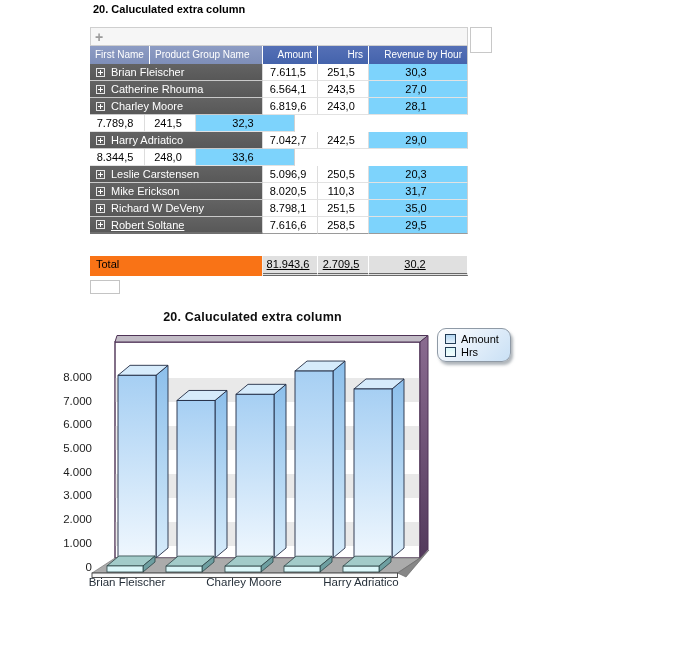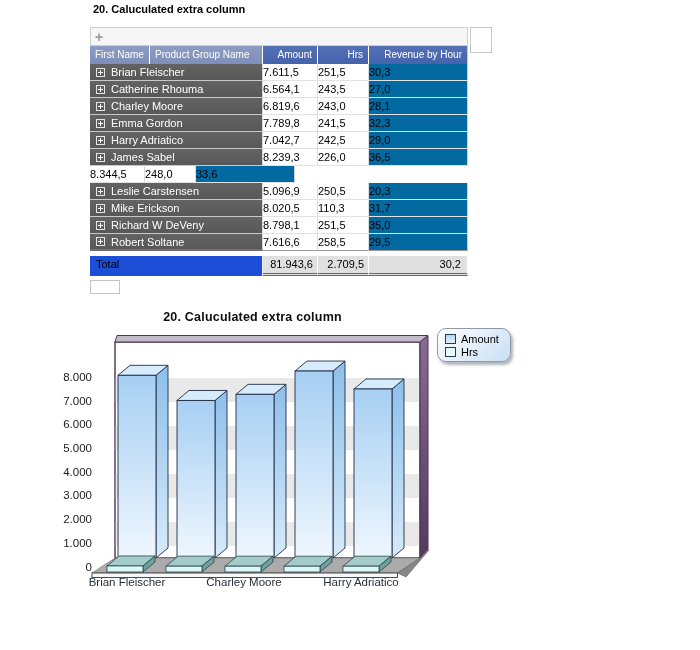--- a/index.html
+++ b/index.html
@@ -45,36 +45,36 @@
     padding-left:6px;display:flex;align-items:center;
   }
   .expand{
     width:9px;height:9px;border:1px solid #e6e6e6;display:inline-block;flex:none;
     margin-right:6px;position:relative;
   }
   .expand::before,.expand::after{content:"";position:absolute;background:#fff;}
   .expand::before{left:1px;right:1px;top:3px;height:1px;}
   .expand::after{top:1px;bottom:1px;left:3px;width:1px;}
   .c-num{
-    font-size:11px;line-height:16px;color:#000;text-align:left;
+    font-size:11px;line-height:16px;color:#000;text-align:center;
     border-right:1px solid #ddd;border-bottom:1px solid #e2e2e2;
     padding-right:4px;background:#fff;white-space:nowrap;overflow:hidden;
   }
   .c-amount{width:55px;}
   .c-hrs{width:51px;}
-  .c-rev{width:99px;background:#0369a1;border-right:1px solid #d0d0d0;}
-  .t-row:last-child .c-name{border-bottom:2px solid #6f6f6f;}
+  .c-rev{width:99px;background:#7dd3fc;border-right:1px solid #d0d0d0;}
+  .t-row:last-child .c-name{border-bottom:2px solid #6f6f6f;text-decoration:underline;}
   .t-row:last-child .c-num{border-bottom:1px solid #9a9a9a;}
 
-  .total-row{position:absolute;left:0;top:253px;width:378px;height:20px;display:flex;background:#1d4ed8;}
+  .total-row{position:absolute;left:0;top:253px;width:378px;height:20px;display:flex;background:#f97316;}
   .tot{font-size:11px;line-height:17px;white-space:nowrap;overflow:hidden;}
   .tot-label{width:173px;padding-left:6px;color:#000;border-right:1px solid #eee;}
   .tot-num{
-    text-align:right;padding-right:4px;color:#000;
-    border-bottom:3px double #686868;border-right:1px solid #fff;background:#e0e0e0;
+    text-align:center;padding-right:4px;color:#000;
+    border-bottom:3px double #686868;border-right:1px solid #fff;background:#e0e0e0;text-decoration:underline;
   }
   .tot-amount{width:55px;}
   .tot-hrs{width:51px;}
   .tot-rev{width:99px;padding-right:6px;}
   .prefilter-box{
     position:absolute;left:0;top:277px;width:30px;height:14px;
     background:#fff;border:1px solid #c4c4c4;
   }
 
   
@@ -135,45 +135,32 @@
       <div class="t-row">
         <div class="c-name">
           <span class="expand"></span>
           <span>Charley Moore</span>
         </div>
         <div class="c-num c-amount">6.819,6</div>
         <div class="c-num c-hrs">243,0</div>
         <div class="c-num c-rev">28,1</div>
       </div>
       <div class="t-row">
-        <div class="c-name">
-          <span class="expand"></span>
-          <span>Emma Gordon</span>
-        </div>
         <div class="c-num c-amount">7.789,8</div>
         <div class="c-num c-hrs">241,5</div>
         <div class="c-num c-rev">32,3</div>
       </div>
       <div class="t-row">
         <div class="c-name">
           <span class="expand"></span>
           <span>Harry Adriatico</span>
         </div>
         <div class="c-num c-amount">7.042,7</div>
         <div class="c-num c-hrs">242,5</div>
         <div class="c-num c-rev">29,0</div>
-      </div>
-      <div class="t-row">
-        <div class="c-name">
-          <span class="expand"></span>
-          <span>James Sabel</span>
-        </div>
-        <div class="c-num c-amount">8.239,3</div>
-        <div class="c-num c-hrs">226,0</div>
-        <div class="c-num c-rev">36,5</div>
       </div>
       <div class="t-row">
         <div class="c-num c-amount">8.344,5</div>
         <div class="c-num c-hrs">248,0</div>
         <div class="c-num c-rev">33,6</div>
       </div>
       <div class="t-row">
         <div class="c-name">
           <span class="expand"></span>
           <span>Leslie Carstensen</span>

